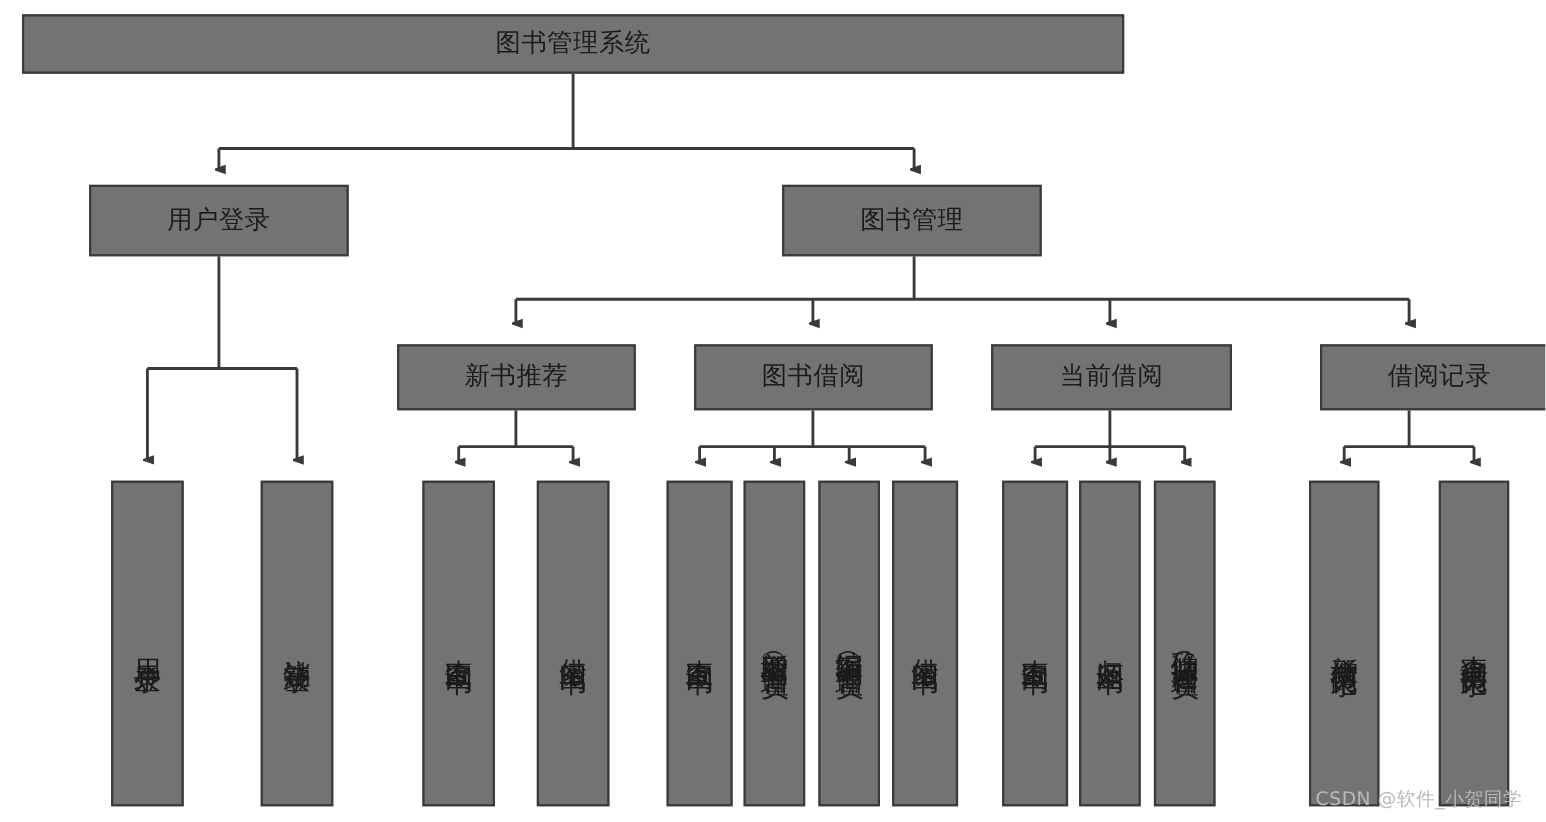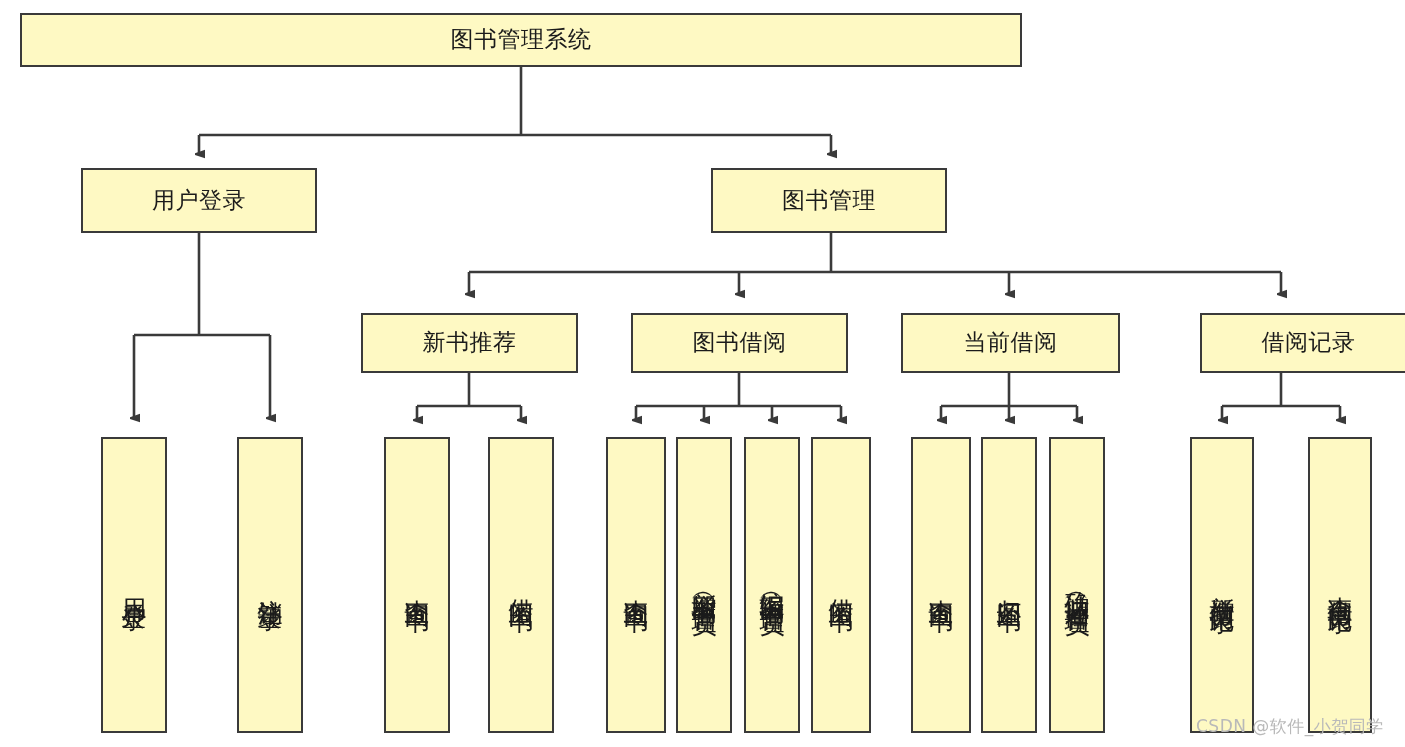--- a/index.html
+++ b/index.html
@@ -22,21 +22,21 @@
     position: absolute;
     left: 0;
     top: 0;
     width: 1405px;
     height: 747px;
     pointer-events: none;
   }
   .node {
     position: absolute;
     box-sizing: border-box;
-    background: #fef9c3;
+    background: #737373;
     border: 2px solid #3a3a3a;
     display: flex;
     align-items: center;
     justify-content: center;
     color: #1b1b1b;
   }
   .node .label {
     display: block;
     text-align: center;
     line-height: 1.18;

